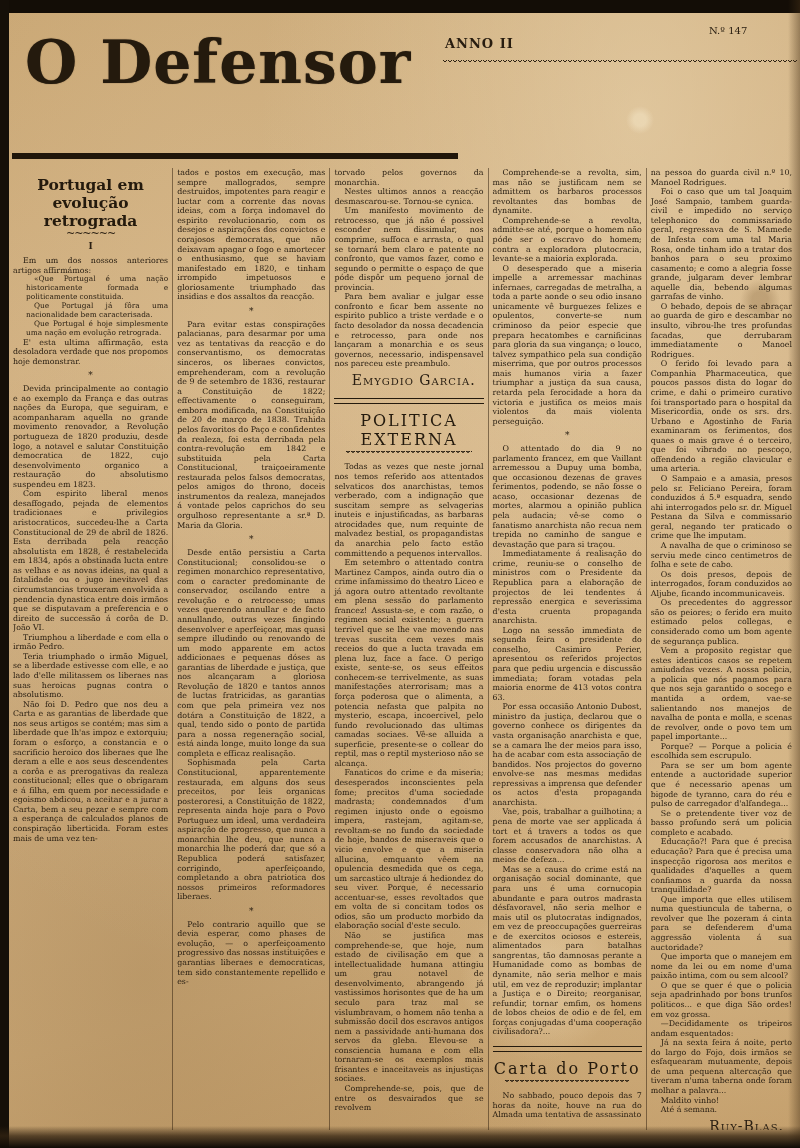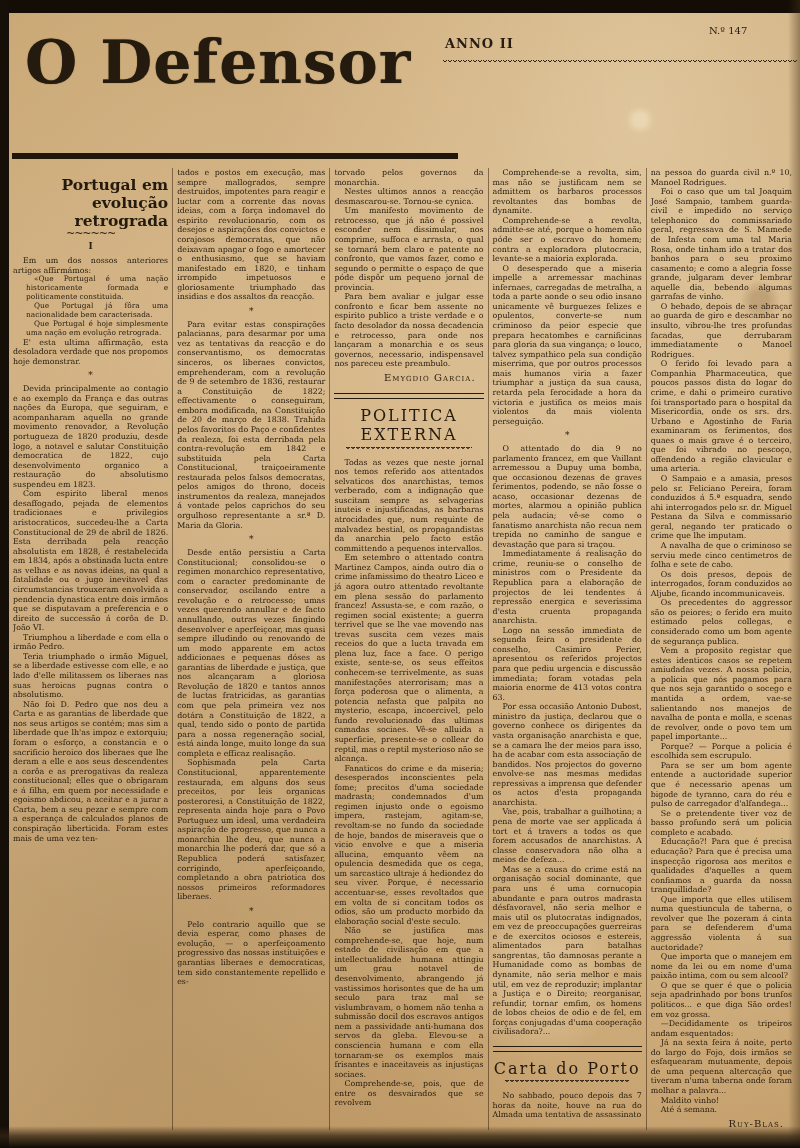--- a/index.html
+++ b/index.html
@@ -48,25 +48,25 @@
   .cols{position:absolute;left:13px;top:168px;width:779px;height:962px;
     display:flex;overflow:hidden;}
   .col{text-align:justify;font-size:7.9px;line-height:1.21;color:#2b2013;}
   .col1{width:156px;} .col2{width:149px;} .col3{width:150px;} .col4{width:150px;} .col5{width:142px;}
   .vdiv{width:1px;background:rgba(56,38,18,.55);margin:0 4px;height:100%;}
   .blk{margin:0;}
   .p{text-indent:10px;}
   .cont{text-indent:0;}
   .pq{font-size:7.4px;padding-left:13px;text-indent:8px;line-height:1.2;}
   .star{text-align:center;text-indent:0;font-size:9px;margin:4px 0 3px;}
-  .h1{font-size:15.5px;font-weight:bold;text-align:right;line-height:1.15;
+  .h1{font-size:15.5px;font-weight:bold;text-align:center;line-height:1.15;
       white-space:pre-line;margin:8px 0 1px;letter-spacing:0px;color:#241a0d;}
   .orn{text-align:center;font-size:11px;line-height:8px;letter-spacing:-1px;margin:1px 0 3px;}
   .roman{text-align:center;font-weight:bold;font-size:9px;margin:1px 0 4px;}
-  .sig{text-align:right;font-variant:small-caps;letter-spacing:1px;font-size:10px;
+  .sig{text-align:right;font-variant:small-caps;letter-spacing:1px;font-size:14px;
        margin:3px 8px 2px 0;text-indent:0;}
   .dbl{height:4px;border-top:1.5px solid #241a0d;border-bottom:1px solid #241a0d;margin:9px 0 7px;}
   .h2{font-size:16px;text-align:center;letter-spacing:2px;margin:1px 0 2px;color:#241a0d;}
   .wavy{height:5px;margin:1px 12px 6px;
     background-image:radial-gradient(circle at 2px -1px, transparent 1.5px, #2b2012 1.6px, #2b2012 2.5px, transparent 2.7px);
     background-size:5px 5px;}
   .sommario{font-size:7px;line-height:1.25;margin:2px 2px 5px;text-indent:0;
     padding-left:10px;}
 </style>
 </head>

